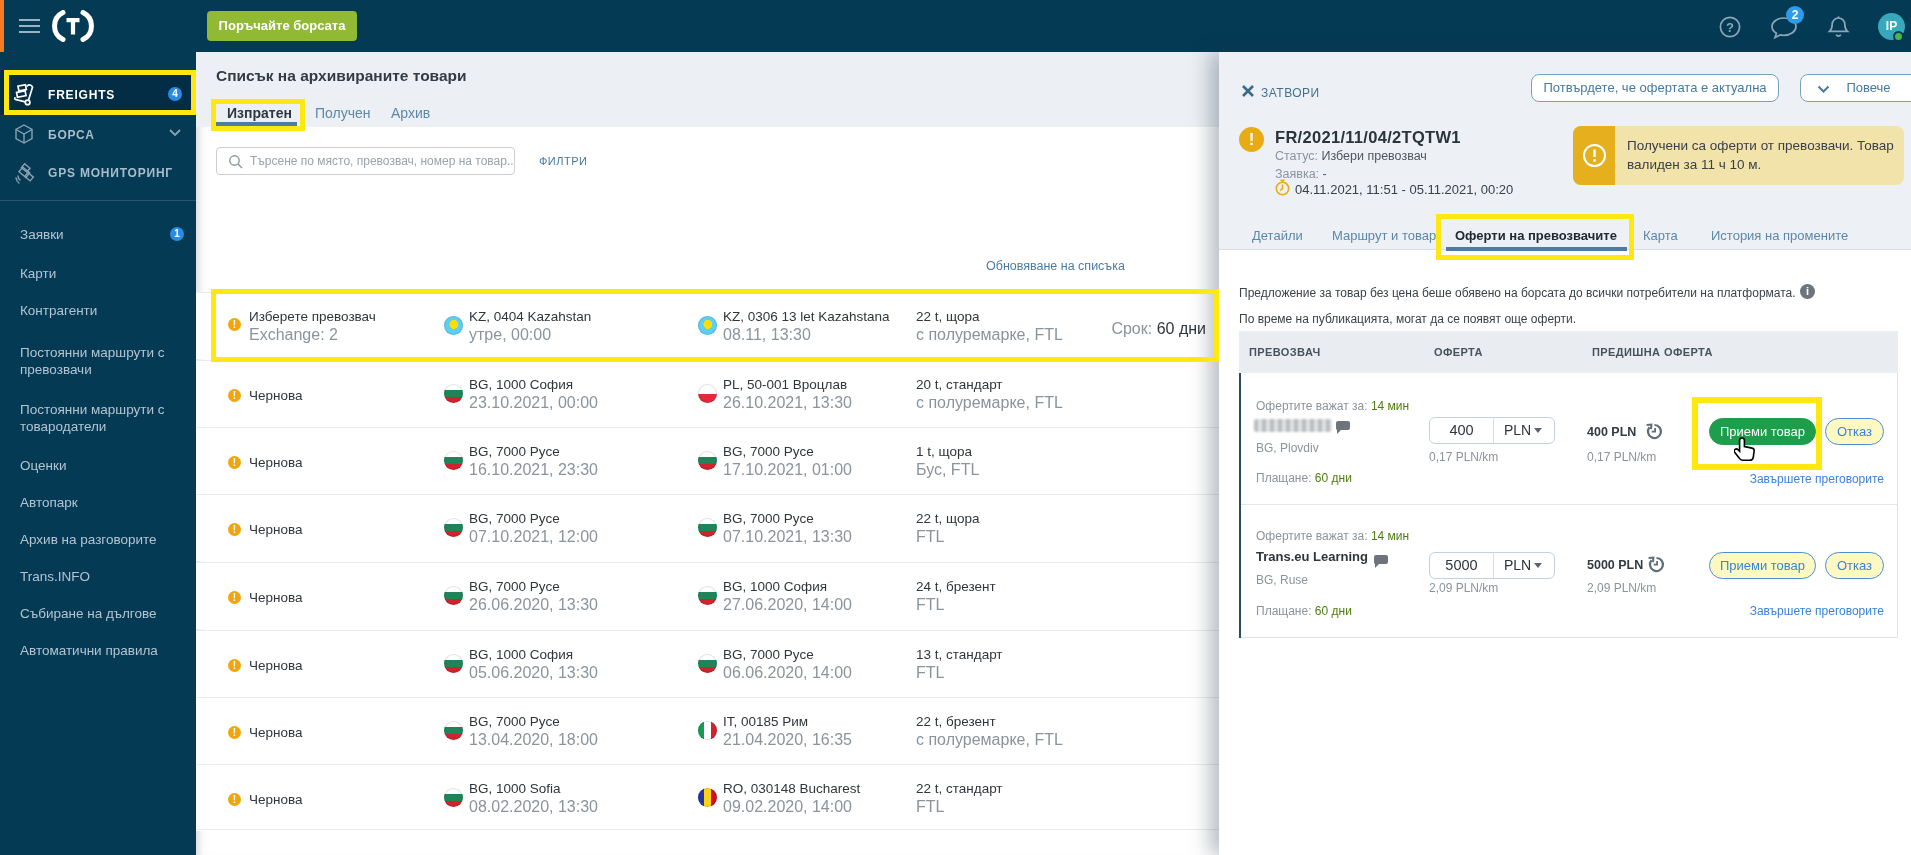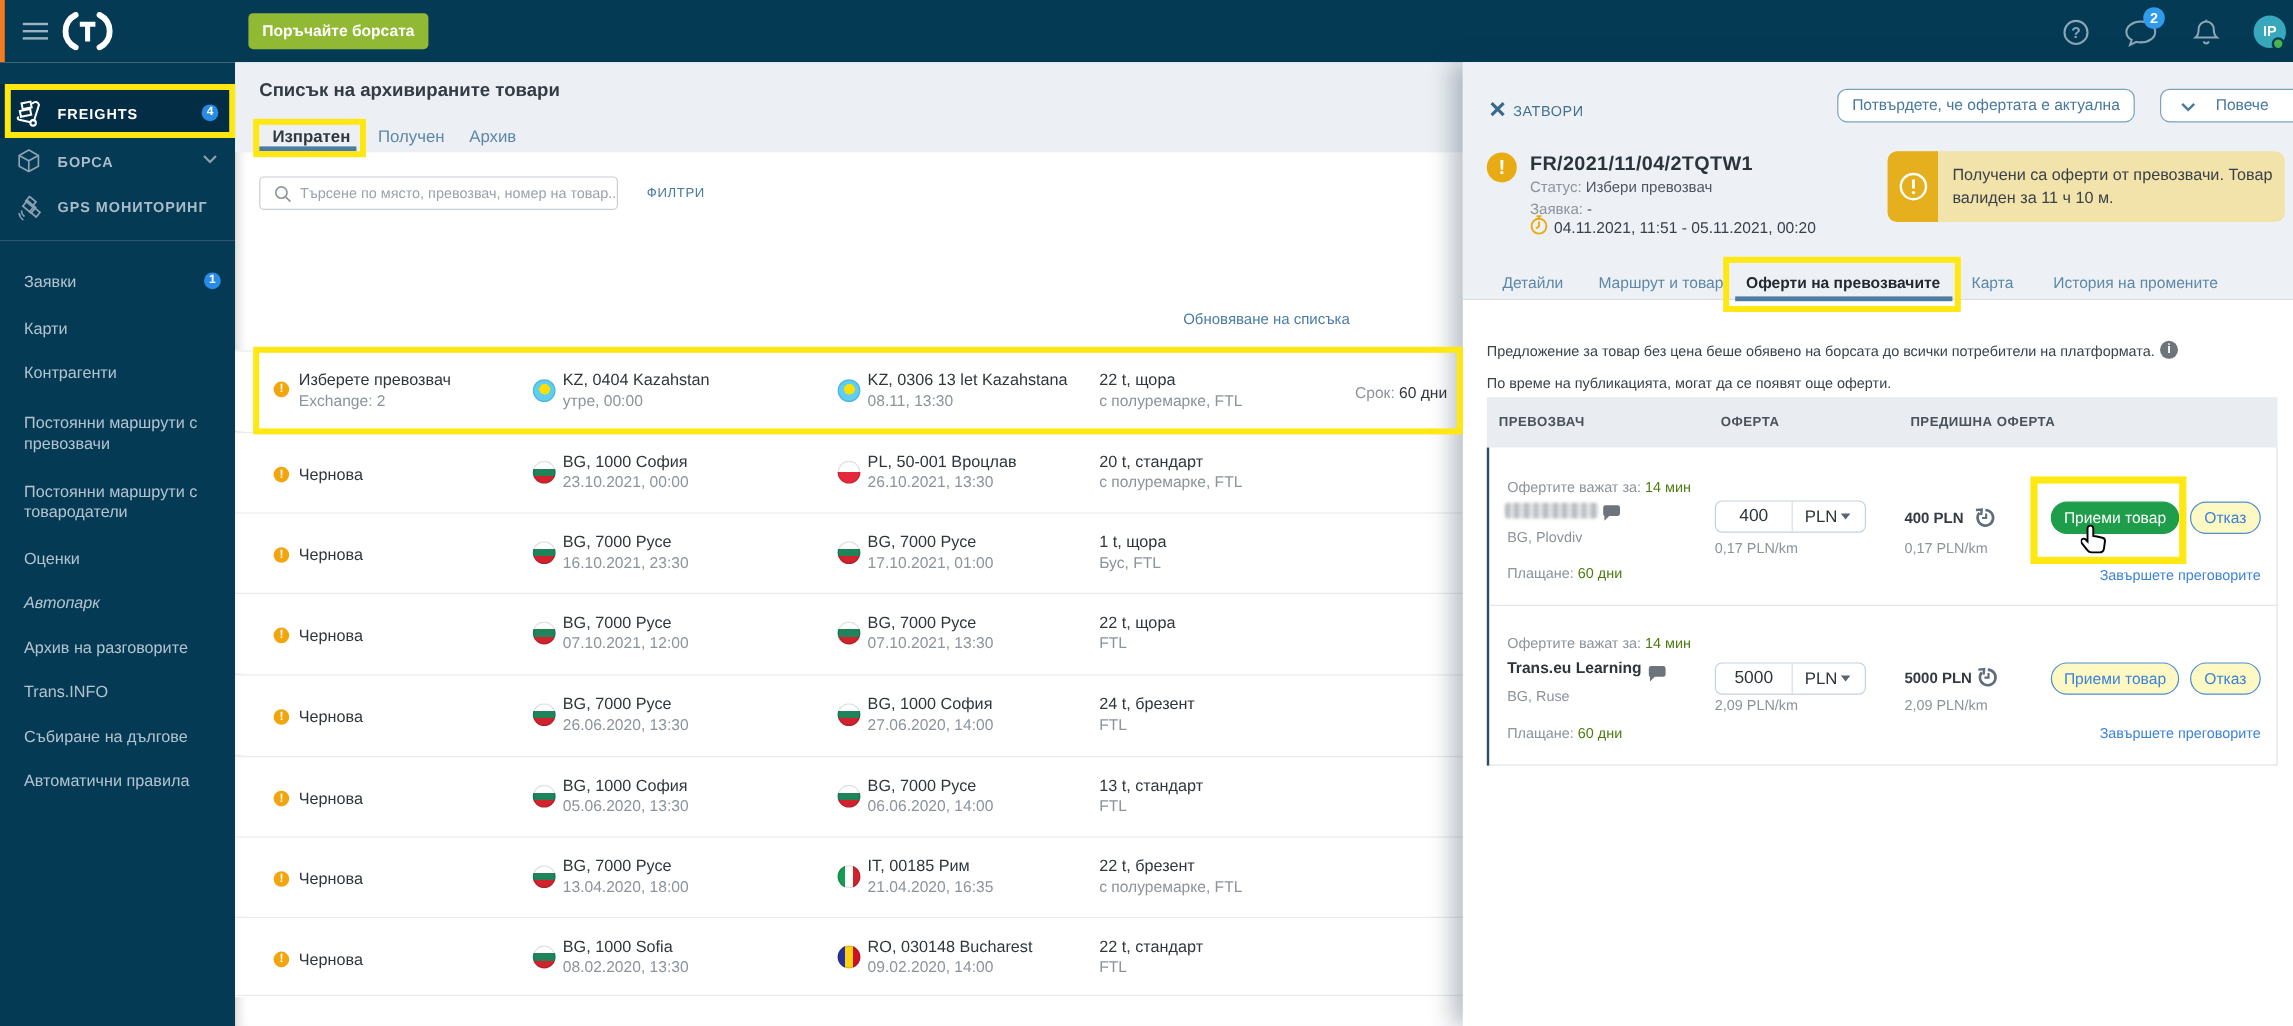--- a/index.html
+++ b/index.html
@@ -29,21 +29,21 @@
 .tab.on{color:#2f3740;font-weight:700;}
 .tabline{position:absolute;left:20px;top:70px;width:81px;height:4px;background:#4d7ba1;}
 .search{position:absolute;left:20px;top:95px;width:299px;height:28px;border:1px solid #c9ced3;border-radius:4px;background:#fff;color:#9aa2ab;font-size:12px;line-height:26px;padding-left:33px;white-space:nowrap;overflow:hidden;}
 .filtri{position:absolute;left:343px;top:103px;font-size:11px;letter-spacing:.5px;color:#47799f;}
 .thead{position:absolute;left:20px;top:146px;width:1682px;height:43px;background:#e8ecf0;}
 .th{position:absolute;top:16px;font-size:11px;font-weight:700;letter-spacing:.4px;color:#49525a;}
 .refresh{position:absolute;left:790px;top:207px;font-size:12.5px;color:#4a7ba6;}
 .row{position:absolute;left:0;width:1715px;height:67px;border-top:1px solid #e9ebed;background:#fff;}
 .sticon{position:absolute;left:32px;width:13px;height:13px;border-radius:50%;background:#f2a50c;color:#fff;font-size:10px;font-weight:700;text-align:center;line-height:13px;}
 .l1{font-size:13.5px;color:#30363c;position:absolute;white-space:nowrap;}
-.l2{font-size:13px;color:#8b939b;position:absolute;white-space:nowrap;}
+.l2{font-size:16px;color:#8b939b;position:absolute;white-space:nowrap;}
 .flag{position:absolute;width:19px;height:19px;border-radius:50%;box-shadow:inset 0 0 0 1px rgba(0,0,0,.12);}
 .f-bg{background:linear-gradient(180deg,#fff 0 34%,#20835a 34% 67%,#d0232e 67% 100%);}
 .f-pl{background:linear-gradient(180deg,#fff 0 50%,#e6283b 50% 100%);}
 .f-kz{background:radial-gradient(circle at 52% 44%,#ffdf00 0 30%,#5fcef3 31% 100%);}
 .f-it{background:linear-gradient(90deg,#169b53 0 34%,#fff 34% 67%,#d0232e 67% 100%);}
 .f-ro{background:linear-gradient(90deg,#26339f 0 34%,#fcd116 34% 67%,#ce1126 67% 100%);}
 
 
 .pbtn{position:absolute;height:28px;border:1px solid #7ba2bd;border-radius:8px;background:#fff;color:#47799f;font-size:13px;text-align:center;line-height:26px;}
 .ptab{position:absolute;top:176px;font-size:13px;color:#5d87a8;white-space:nowrap;}
@@ -132,21 +132,21 @@
    <span class="lbl">GPS МОНИТОРИНГ</span>
  </div>
  <div class="divider"></div>
  <div class="mitem" style="top:175px;">Заявки</div>
  <div class="badge" style="left:170px;top:175px;">1</div>
  <div class="mitem" style="top:214px;">Карти</div>
  <div class="mitem" style="top:251px;">Контрагенти</div>
  <div class="mitem" style="top:293px;">Постоянни маршрути с превозвачи</div>
  <div class="mitem" style="top:350px;">Постоянни маршрути с товародатели</div>
  <div class="mitem" style="top:406px;">Оценки</div>
- <div class="mitem" style="top:443px;font-style:italic;">Автопарк</div>
+ <div class="mitem" style="top:443px;">Автопарк</div>
  <div class="mitem" style="top:480px;">Архив на разговорите</div>
  <div class="mitem" style="top:517px;">Trans.INFO</div>
  <div class="mitem" style="top:554px;">Събиране на дългове</div>
  <div class="mitem" style="top:591px;">Автоматични правила</div>
 </div>
 <div id="main">
  <div id="headzone">
   <div class="h1">Списък на архивираните товари</div>
   <div class="tab on" style="left:31px;">Изпратен</div>
   <div class="tab" style="left:119px;">Получен</div>

